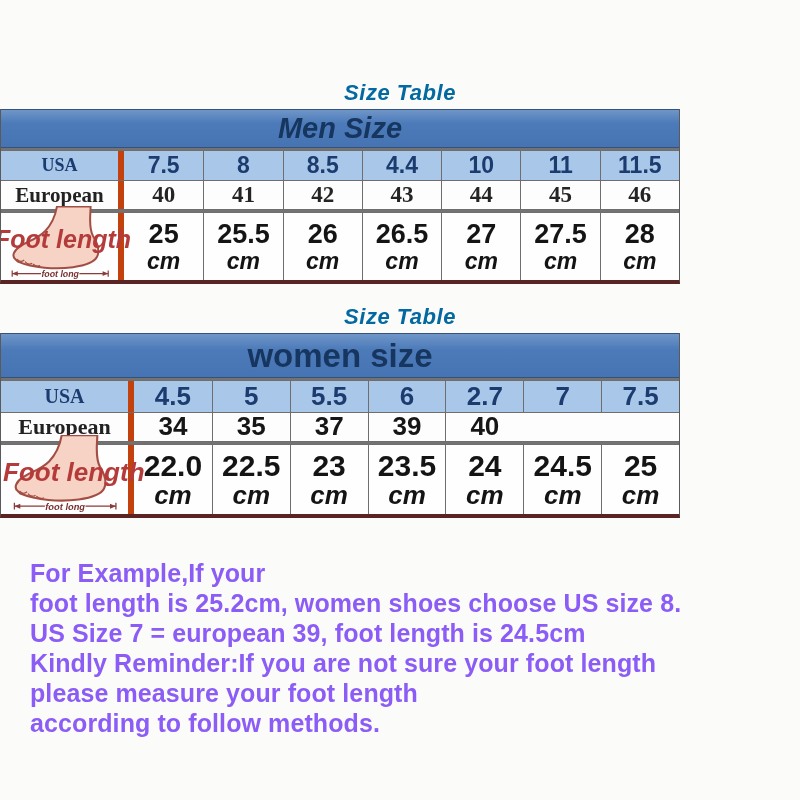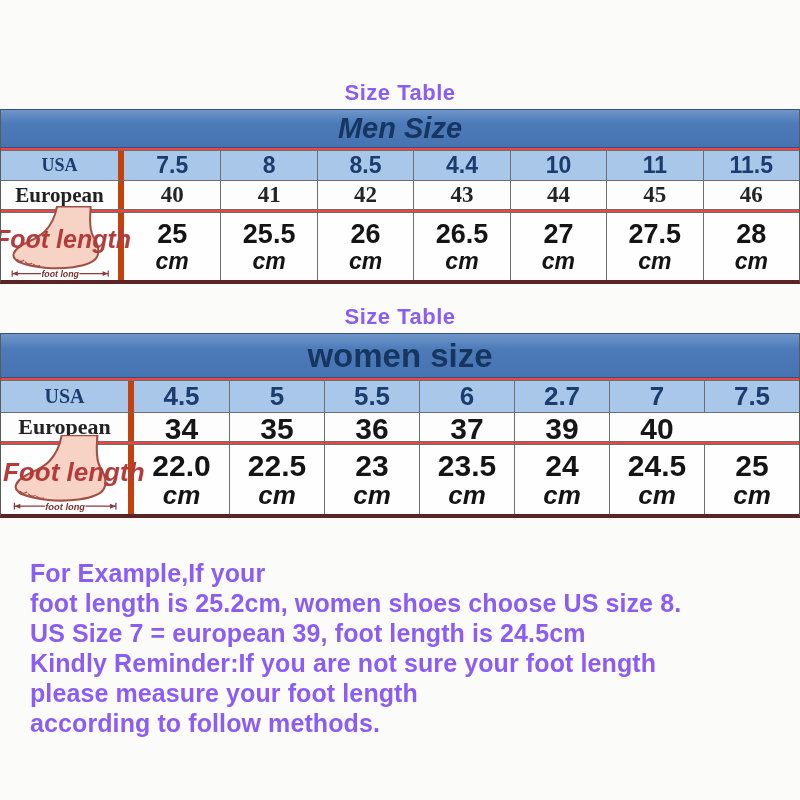--- a/index.html
+++ b/index.html
@@ -6,32 +6,33 @@
   body{
     width:800px;height:800px;
     background:#fbfbfa;
     font-family:"Liberation Sans",sans-serif;
     position:relative;overflow:hidden;
     color:#151515;
   }
   .tbl-title{
     margin:0 0 3px 0;
     text-align:center;
-    font-size:22px;font-weight:bold;color:#8b5cf6;
+    font-size:22px;font-weight:bold;color:#0369a1;
     letter-spacing:0.5px;
+    font-style:italic;
   }
   .block-men{padding-top:80px;}
   .block-women{padding-top:20px;}
   .size-table{
-    width:800px;
+    width:680px;
     border-left:1px solid #5a5a5a;border-right:1px solid #5a5a5a;
     border-bottom:4px solid #5b2424;
     box-sizing:border-box;
     position:relative;overflow:hidden;
-    background:#ef4444;
+    background:#737373;
   }
   .band{
     display:flex;align-items:center;justify-content:center;
     background:linear-gradient(180deg,#7096c8 0%,#4d7bba 35%,#4674b3 100%);
     border-top:1px solid #36517a;border-bottom:1px solid #36517a;
     color:#16355f;font-weight:bold;
   }
   .men .band{height:37px;font-size:29px;font-style:italic;}
   .women .band{height:43px;font-size:33px;font-weight:600;}
   .trow{display:flex;box-sizing:border-box;position:relative;z-index:1;}
@@ -72,21 +73,21 @@
   }
   .cells .cell{
     display:flex;flex-direction:column;align-items:center;justify-content:center;
     line-height:1.05;
   }
   .cells .cell + .cell{border-left:1px solid #6e6e6e;}
   .row-usa .cell{font-weight:bold;color:#1c3c70;}
   .men .row-usa .cell{font-size:23px;}
   .women .row-usa .cell{font-size:26px;}
   .men .row-euro .cell{font-family:"Liberation Serif",serif;font-weight:bold;font-size:23px;color:#242424;}
-  .women .row-euro .cell{font-weight:bold;font-size:30px;color:#161616;}
+  .women .row-euro .cell{font-weight:bold;font-size:26px;color:#161616;}
   .row-foot .cell .num{font-weight:bold;color:#141414;}
   .men .row-foot .num{font-size:27px;}
   .women .row-foot .num{font-size:30px;}
   .row-foot .cell .unit{font-weight:bold;font-style:italic;color:#141414;text-align:center;}
   .men .row-foot .unit{font-size:23px;}
   .women .row-foot .unit{font-size:26px;}
   .foot-label{justify-content:flex-start;}
   .foot-text{
     position:relative;z-index:2;
     font-style:italic;font-weight:bold;color:#b53b3b;
@@ -210,21 +211,20 @@
           <div class="cell">2.7</div>
           <div class="cell">7</div>
           <div class="cell">7.5</div>
         </div>
     </div>
     <div class="trow row-euro">
       <div class="tlabel euro-label">European</div>
       <div class="cells">
           <div class="cell">34</div>
           <div class="cell">35</div>
-          <div class="cell">36</div>
           <div class="cell">37</div>
           <div class="cell">39</div>
           <div class="cell">40</div>
         </div>
     </div>
     <div class="trow row-foot">
       <div class="tlabel foot-label">
         <svg class="foot-svg" viewBox="0 0 130 92" preserveAspectRatio="xMidYMax meet">
           <path d="M60,0 C58,11 53,23 45,31 C35,41 22,44 14,50 C6,55 3,62 8,66 L11,69 C30,77 58,79 80,76 C94,74 106,71 110,63 C114,55 110,45 105,37 C99,26 102,11 102,0 Z" fill="#f7d3c6" stroke="#a34e44" stroke-width="2.5" stroke-linejoin="round"></path>
           <path d="M10,66 q4,5 9,1 M20,69 q4,5 9,2 M30,72 q4,4 9,2" fill="none" stroke="#a34e44" stroke-width="1.5"></path>

